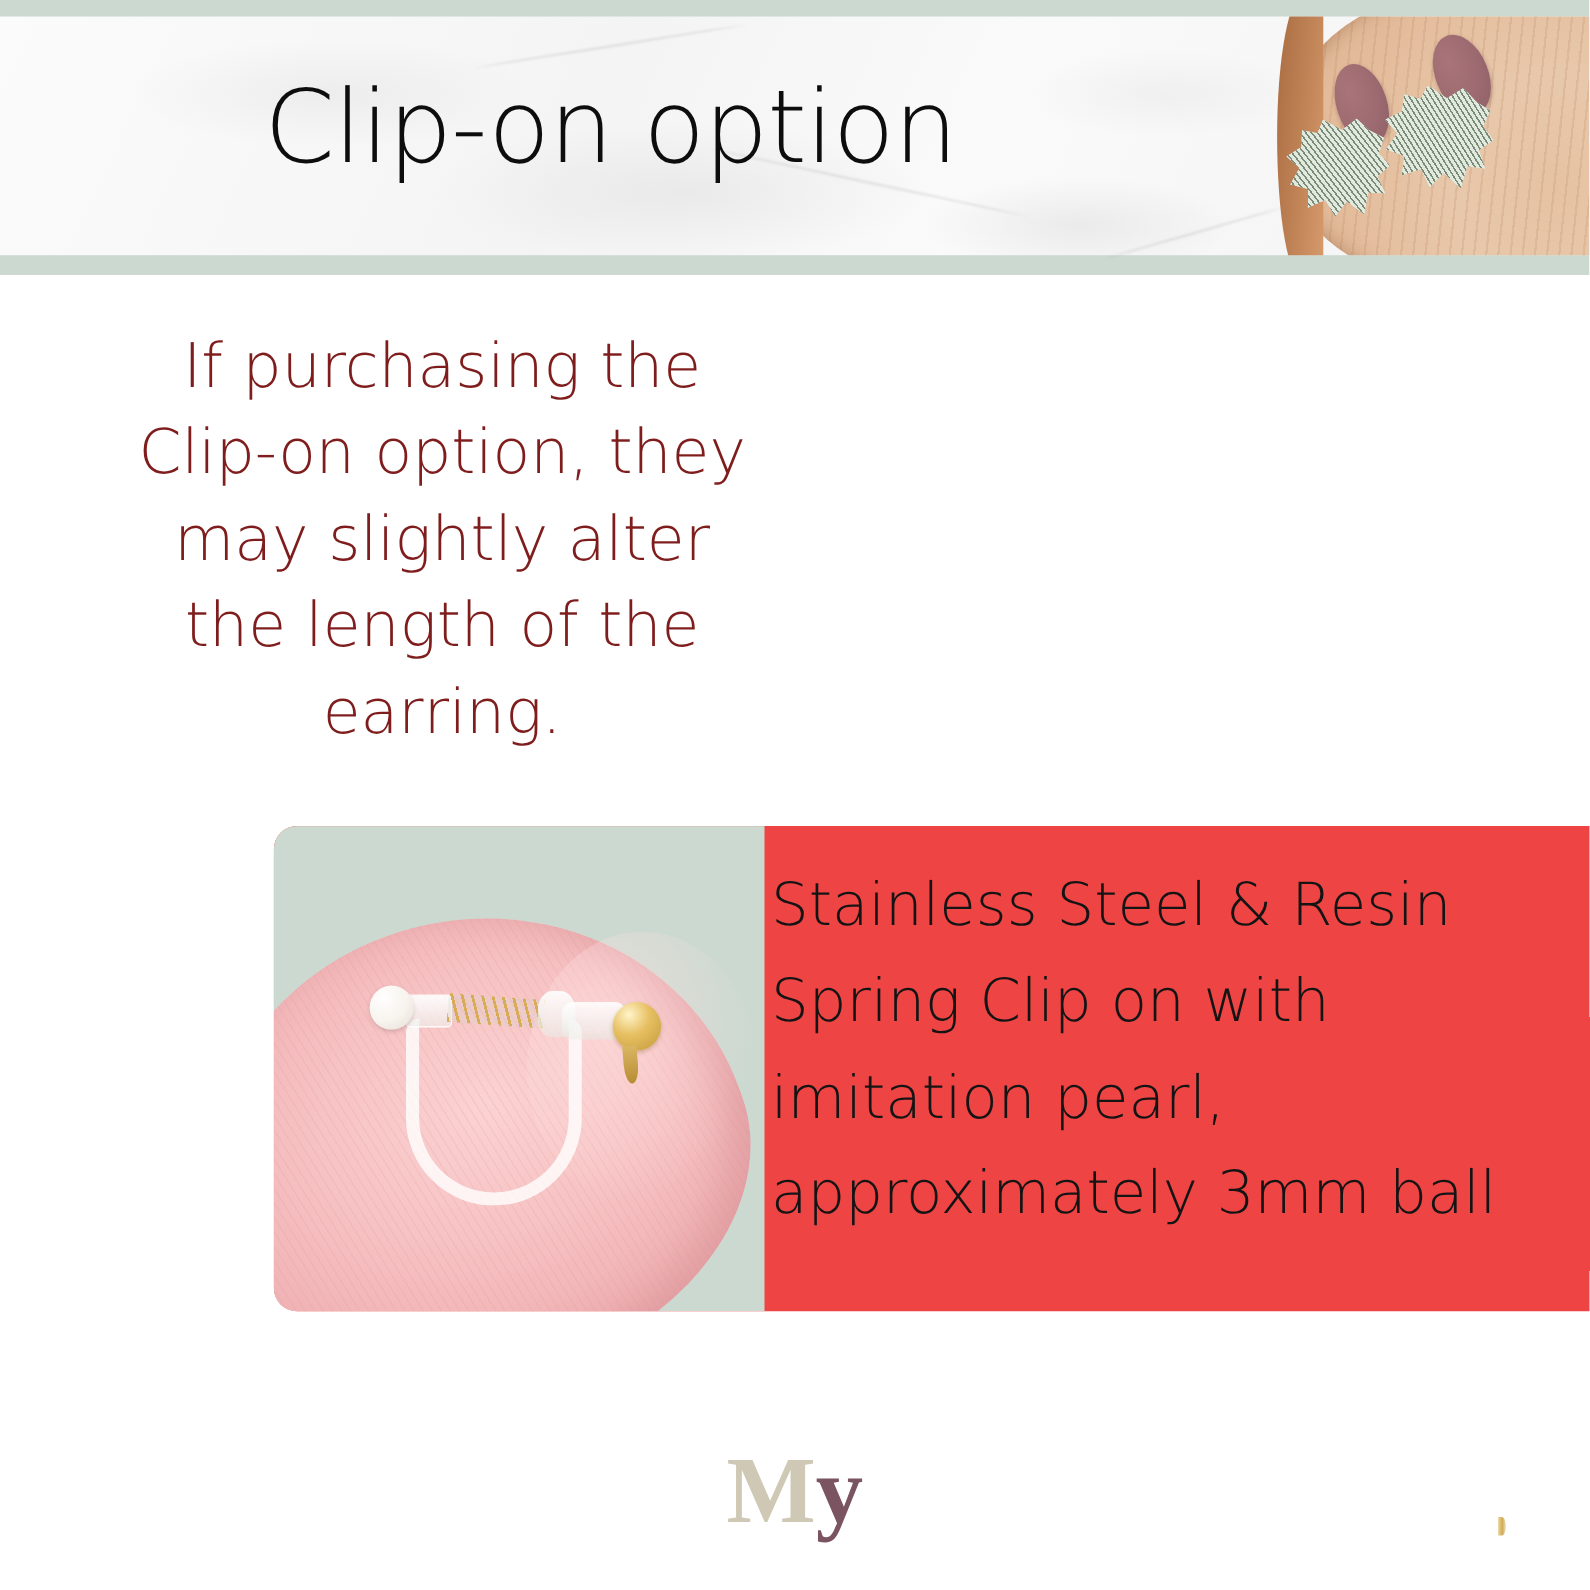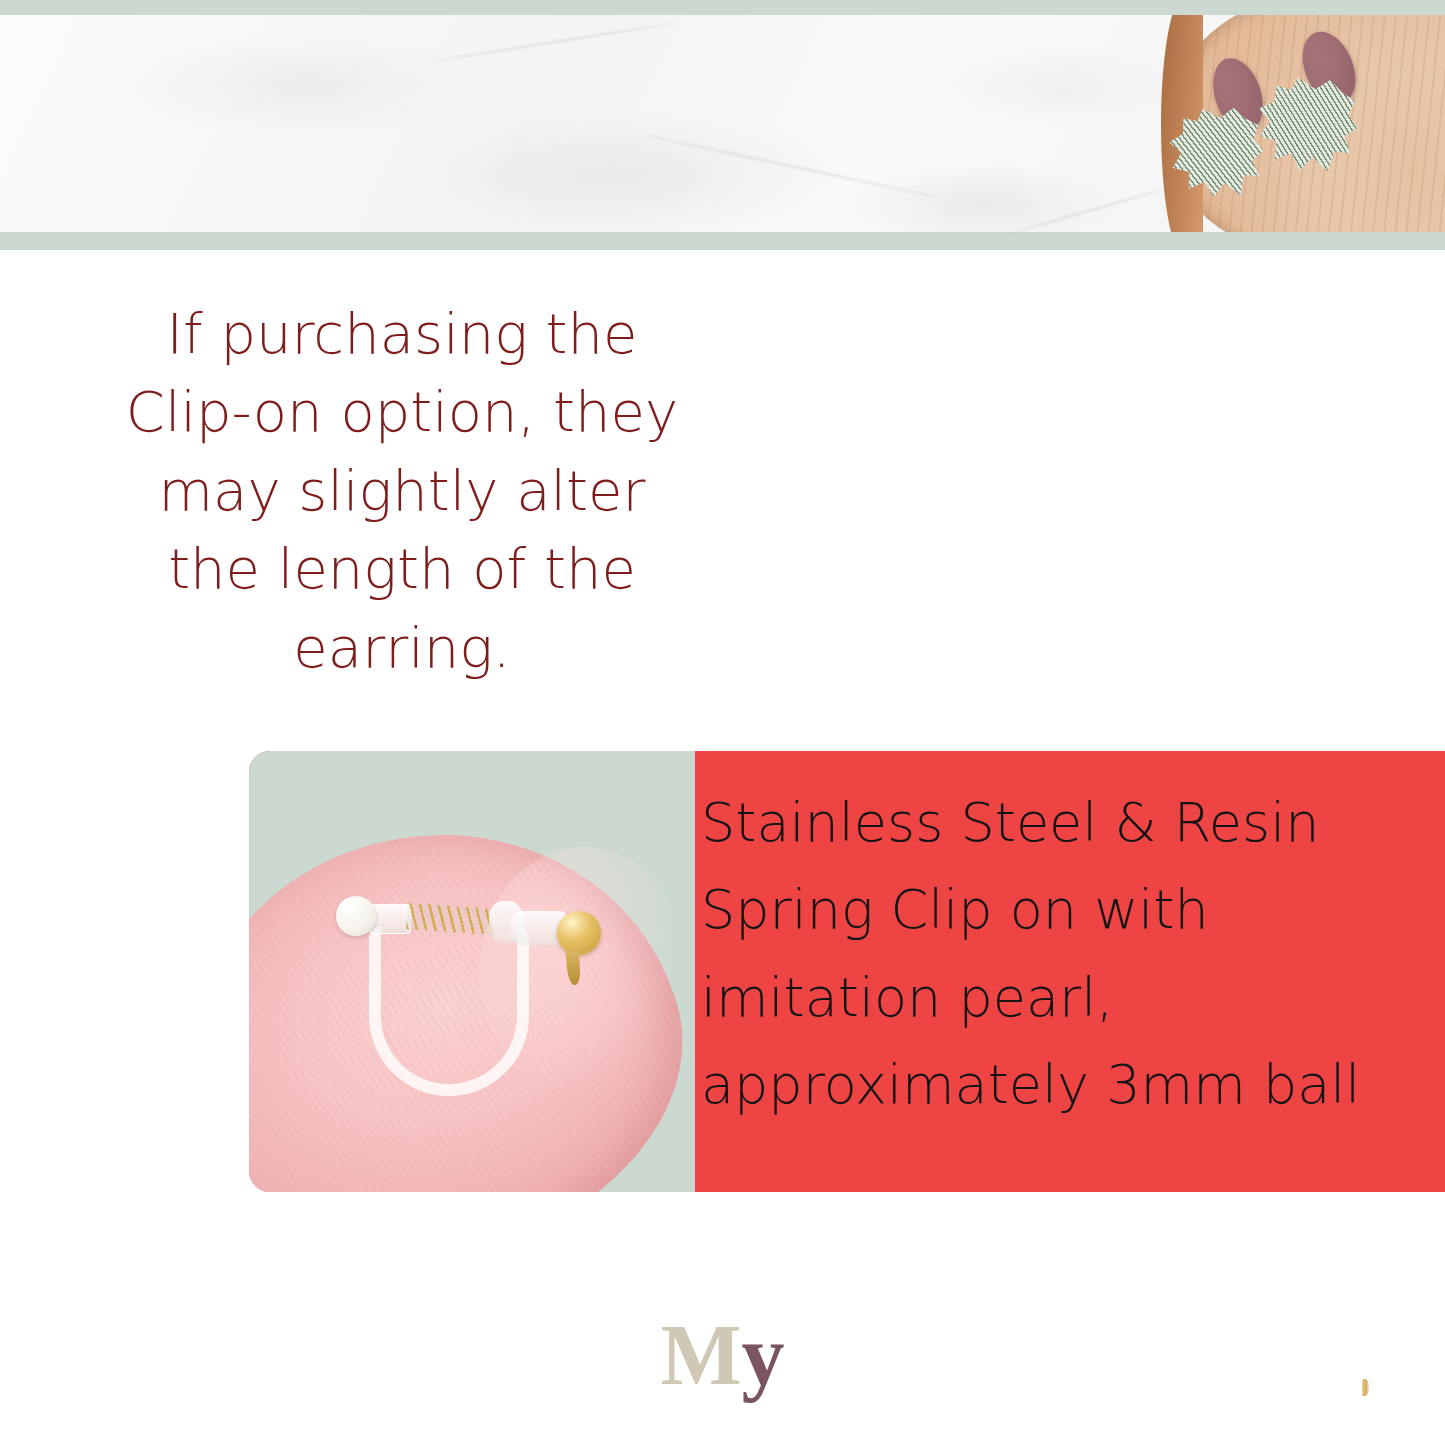--- a/index.html
+++ b/index.html
@@ -357,20 +357,21 @@
     <div id="wood-slab"></div>
     <div id="wood-bark"></div>
     <div class="earring-oval" id="earring-oval-left"></div>
     <div class="earring-oval" id="earring-oval-right"></div>
     <div class="earring-jump-ring" id="jump-ring-left"></div>
     <div class="earring-jump-ring" id="jump-ring-right"></div>
     <div class="earring-leaf" id="earring-leaf-left"></div>
     <div class="earring-leaf" id="earring-leaf-right"></div>
   </div>
 
+  <div id="header-title">Clip-on option</div>
 </div>
 
 <div id="intro-text">If purchasing the
 Clip-on option, they
 may slightly alter
 the length of the
 earring.</div>
 
 <div id="info-panel">
 

